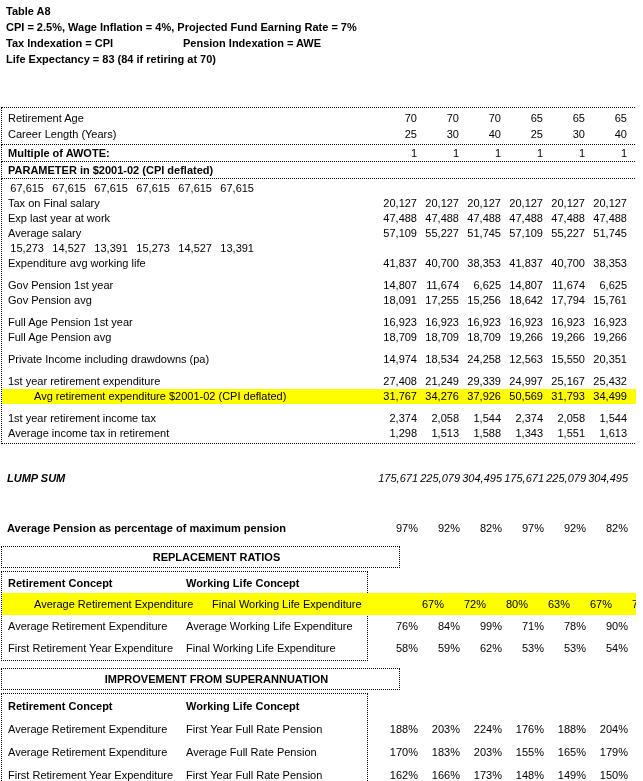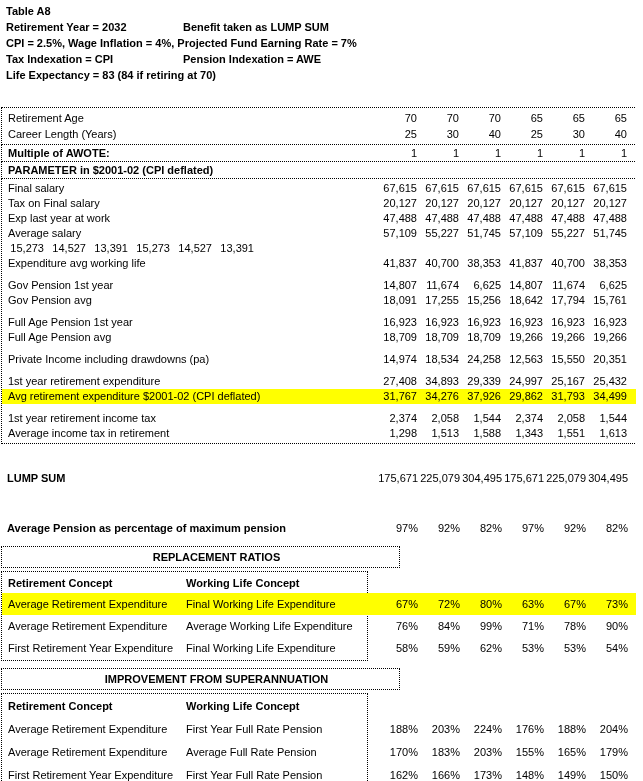--- a/index.html
+++ b/index.html
@@ -13,21 +13,21 @@
   
   #main-table{position:absolute;left:1px;top:108px;width:640px;}
   .box{border:1px dotted #000;margin-top:-1px;background:transparent;}
   .boxpad{padding:2px 0;}
   
   .trow{display:flex;align-items:center;height:15px;line-height:15px;padding-right:13px;}
   .trow.tall{height:16px;line-height:16px;}
   .trow .lbl{flex:1;padding-left:6px;white-space:nowrap;overflow:visible;}
   .trow .cell{flex:none;width:42px;text-align:right;white-space:nowrap;}
   .spacer{height:7px;}
-  .hl{background:#FFFF00;}
+  .hl{background:#FFFF00;padding-left:26px;}
   #param-box{height:16px;line-height:16px;padding-left:6px;font-weight:bold;}
   
   .freerow{position:absolute;left:1px;width:640px;}
   
   .section-title{height:20px;line-height:20px;text-align:center;font-weight:bold;padding-left:32px;}
   .sbox{border:1px dotted #000;width:365px;}
   .srows{overflow:visible;padding:1px 0;}
   .srow{display:flex;align-items:center;width:626px;padding-right:13px;white-space:nowrap;}
   .srow .c1{flex:none;width:178px;padding-left:6px;}
   .srow .c2{flex:1;}
@@ -37,24 +37,20 @@
   #impr-rows .srow{height:23px;line-height:23px;}
   #impr-rows .srow.hdr{height:23px;line-height:23px;}
 </style>
 </head>
 <body>
 
 <div id="page">
 
   <div id="header">
     <div class="hline">Table A8</div>
-    <div class="hline">
-      <span>Retirement Year = 2032</span>
-      <span class="hcol2">Benefit taken as LUMP SUM</span>
-    </div>
     <div class="hline">CPI = 2.5%, Wage Inflation = 4%, Projected Fund Earning Rate = 7%</div>
     <div class="hline">
       <span>Tax Indexation = CPI</span>
       <span class="hcol2">Pension Indexation = AWE</span>
     </div>
     <div class="hline">Life Expectancy = 83 (84 if retiring at 70)</div>
   </div>
 
   <div id="main-table">
     <div class="box boxpad">
@@ -91,21 +87,20 @@
             <span class="cell">1</span>
           </div>
         </div>
     </div>
     <div class="box">
       <div id="param-box">PARAMETER in $2001-02 (CPI deflated)</div>
     </div>
     <div class="box boxpad">
       <div>
           <div class="trow ">
-            <span class="lbl">Final salary</span>
             <span class="cell">67,615</span>
             <span class="cell">67,615</span>
             <span class="cell">67,615</span>
             <span class="cell">67,615</span>
             <span class="cell">67,615</span>
             <span class="cell">67,615</span>
           </div>
           <div class="trow ">
             <span class="lbl">Tax on Final salary</span>
             <span class="cell">20,127</span>
@@ -195,32 +190,32 @@
             <span class="cell">18,534</span>
             <span class="cell">24,258</span>
             <span class="cell">12,563</span>
             <span class="cell">15,550</span>
             <span class="cell">20,351</span>
           </div>
           <div class="spacer"></div>
           <div class="trow ">
             <span class="lbl">1st year retirement expenditure</span>
             <span class="cell">27,408</span>
-            <span class="cell">34,893</span>
+            <span class="cell">21,249</span>
             <span class="cell">29,339</span>
             <span class="cell">24,997</span>
             <span class="cell">25,167</span>
             <span class="cell">25,432</span>
           </div>
           <div class="trow  hl">
             <span class="lbl">Avg retirement expenditure $2001-02 (CPI deflated)</span>
             <span class="cell">31,767</span>
             <span class="cell">34,276</span>
             <span class="cell">37,926</span>
-            <span class="cell">29,862</span>
+            <span class="cell">50,569</span>
             <span class="cell">31,793</span>
             <span class="cell">34,499</span>
           </div>
           <div class="spacer"></div>
           <div class="trow ">
             <span class="lbl">1st year retirement income tax</span>
             <span class="cell">2,374</span>
             <span class="cell">2,058</span>
             <span class="cell">1,544</span>
             <span class="cell">2,374</span>
@@ -233,21 +228,21 @@
             <span class="cell">1,513</span>
             <span class="cell">1,588</span>
             <span class="cell">1,343</span>
             <span class="cell">1,551</span>
             <span class="cell">1,613</span>
           </div>
         </div>
     </div>
   </div>
 
-  <div class="freerow" style="top:470px;">
+  <div class="freerow" style="top:470px;font-style:italic;">
     <div>
         <div class="trow tall">
           <span class="lbl b">LUMP SUM</span>
           <span class="cell">175,671</span>
           <span class="cell">225,079</span>
           <span class="cell">304,495</span>
           <span class="cell">175,671</span>
           <span class="cell">225,079</span>
           <span class="cell">304,495</span>
         </div>

